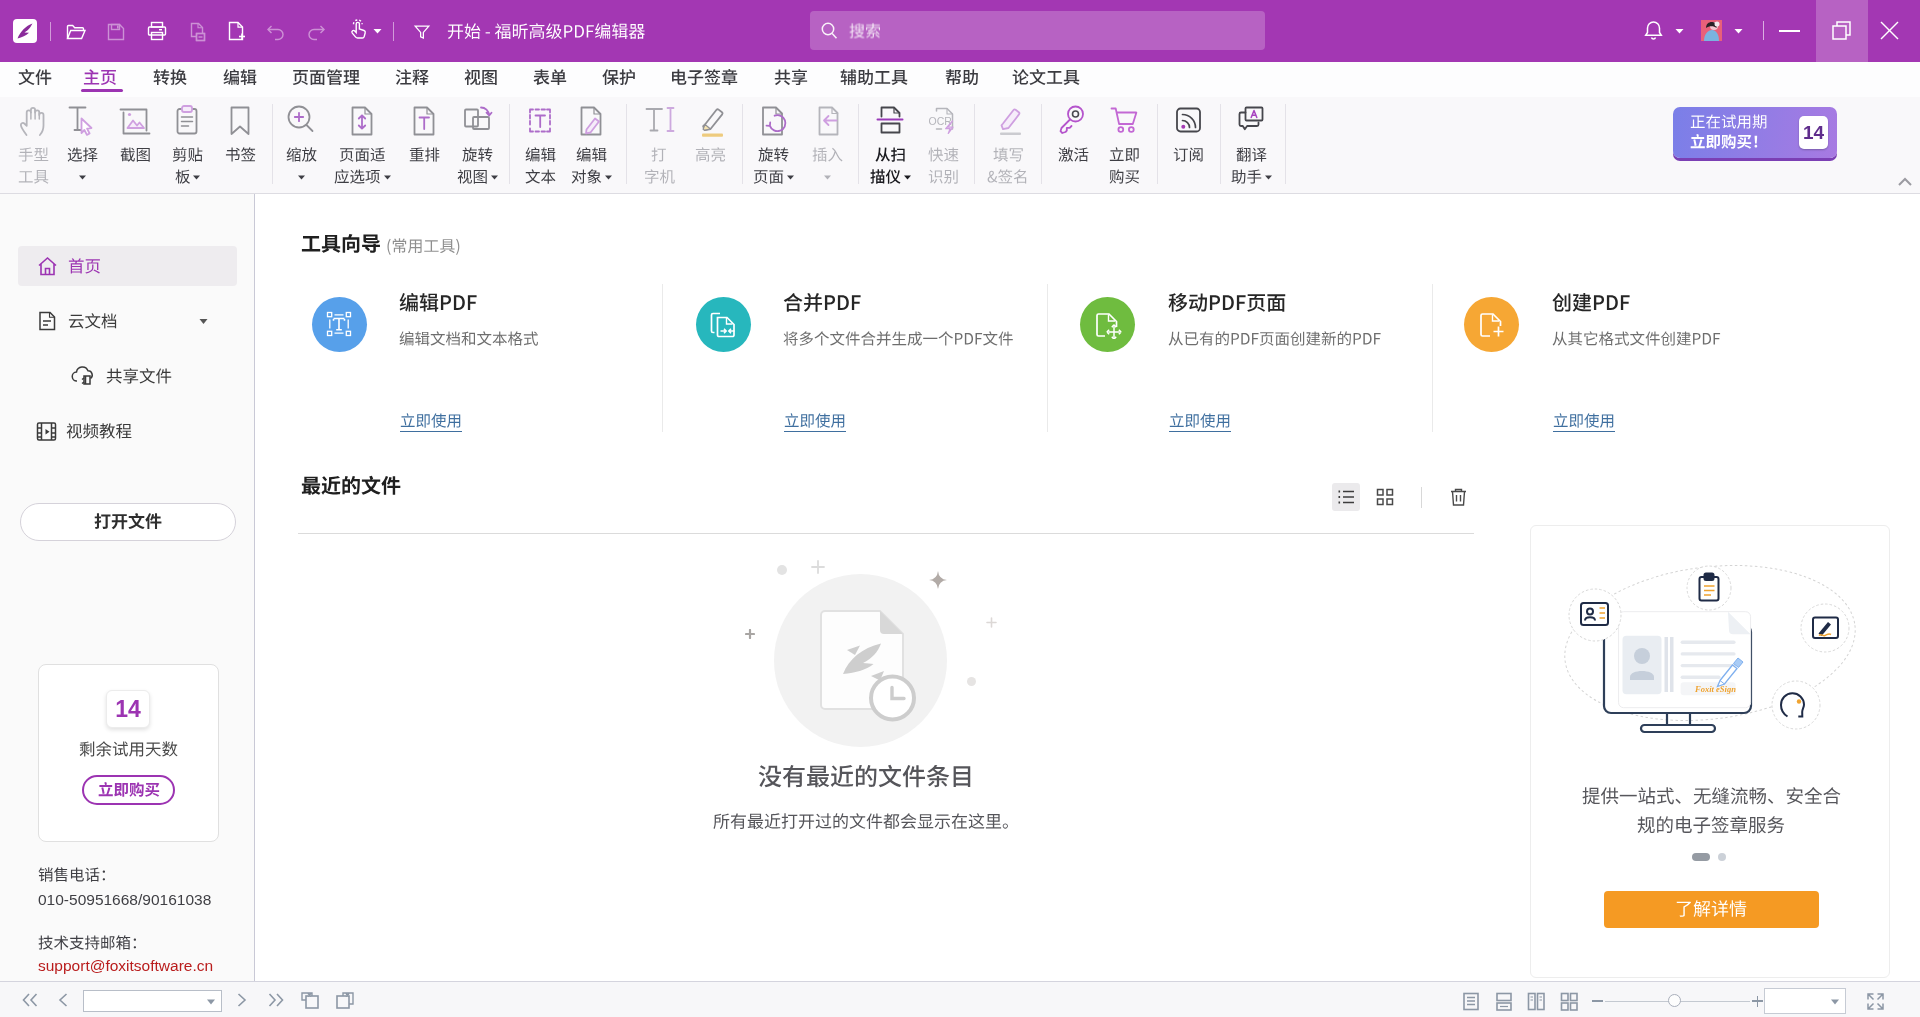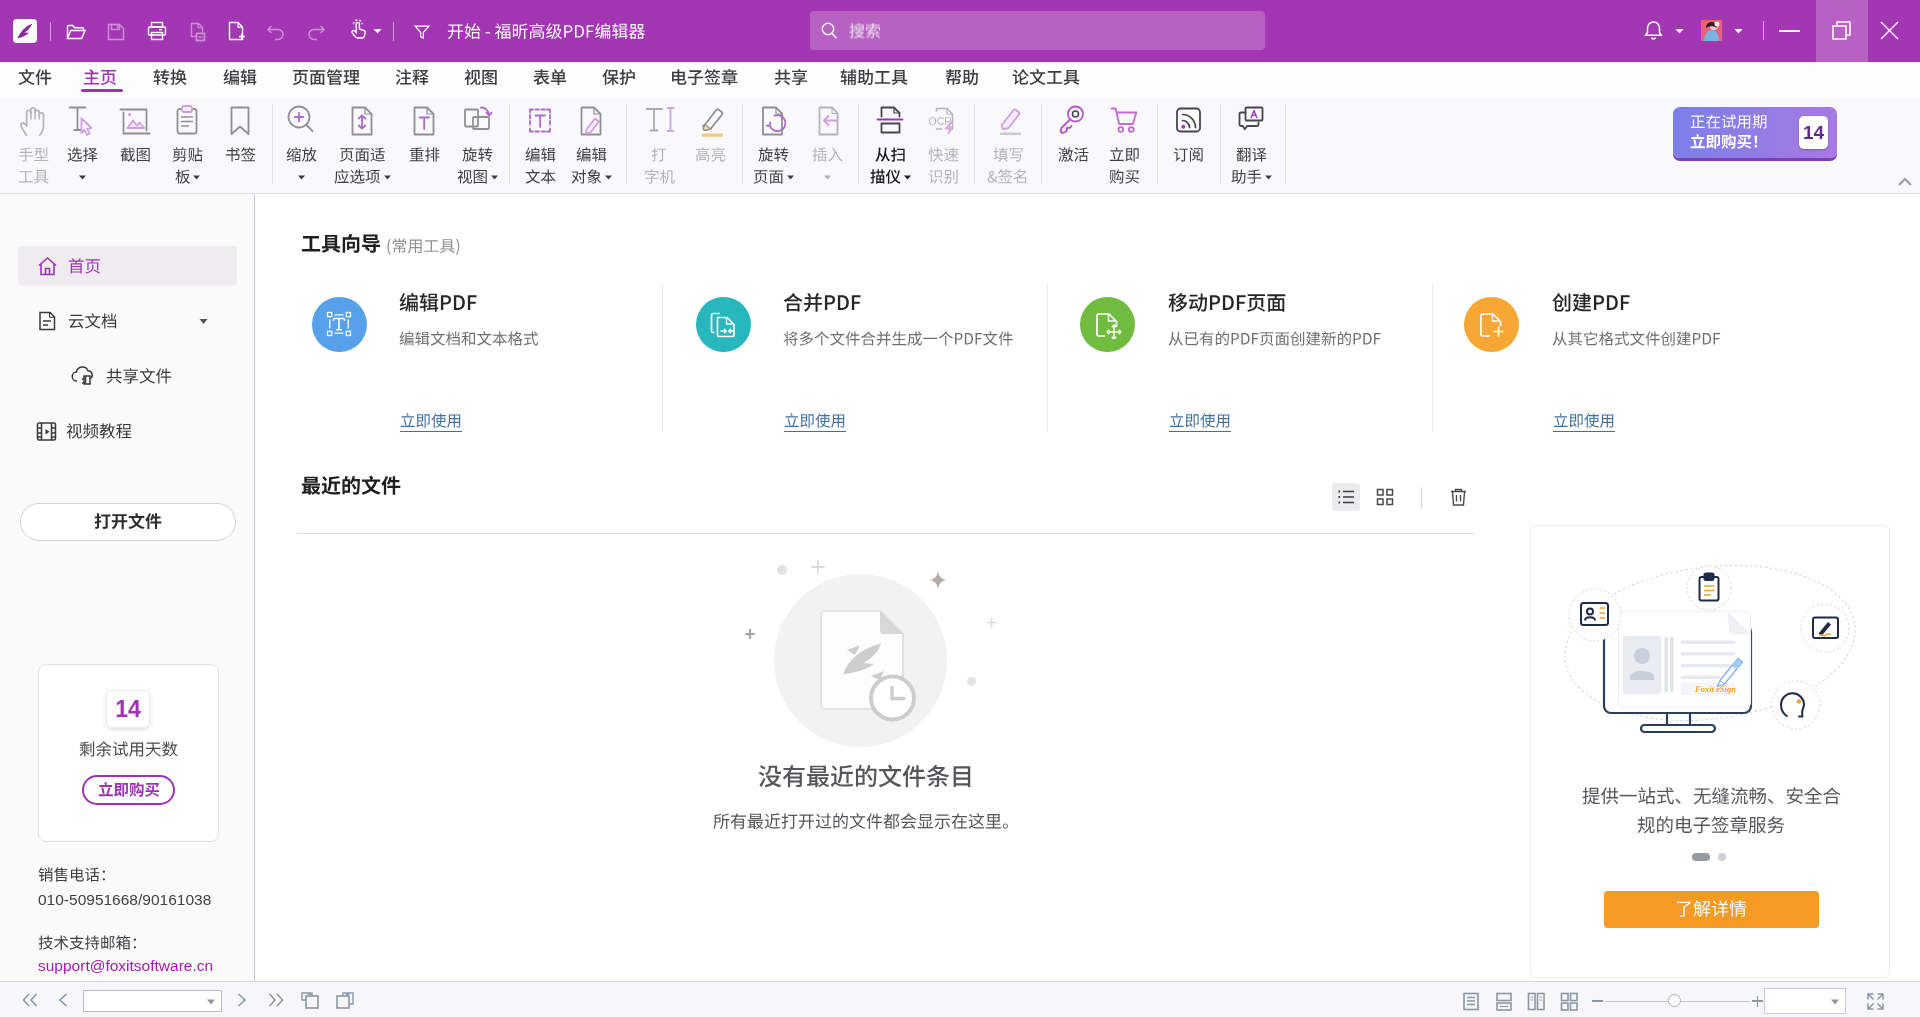--- a/index.html
+++ b/index.html
@@ -708,21 +708,21 @@
       <g fill="#3f3f44" transform="translate(0,12.4) scale(0.01550,-0.01550)">
         <use href="#g138" x="0"></use>
         <use href="#g139" x="1000"></use>
         <use href="#g140" x="2000"></use>
         <use href="#g141" x="3000"></use>
         <use href="#g142" x="4000"></use>
         <use href="#g143" x="5000"></use>
         <use href="#g137" x="6000"></use>
       </g>
     </svg>
-<div class="abs" style="left:38px;top:957px;width:220px;height:17px;font-size:15.5px;color:#a21caf">support@foxitsoftware.cn</div>
+<div class="abs" style="left:38px;top:957px;width:220px;height:17px;font-size:15.5px;color:#b91c1c">support@foxitsoftware.cn</div>
 <svg style="position:absolute;left:301.0px;top:235.1px;overflow:visible" width="82" height="24">
       <g fill="#1f1f1f" transform="translate(0,16.0) scale(0.02000,-0.02000)">
         <use href="#g144" x="0"></use>
         <use href="#g145" x="1000"></use>
         <use href="#g146" x="2000"></use>
         <use href="#g147" x="3000"></use>
       </g>
     </svg>
 <svg style="position:absolute;left:386.0px;top:238.9px;overflow:visible" width="76" height="19">
       <g fill="#8f8f8f" transform="translate(0,12.8) scale(0.01600,-0.01600)">

